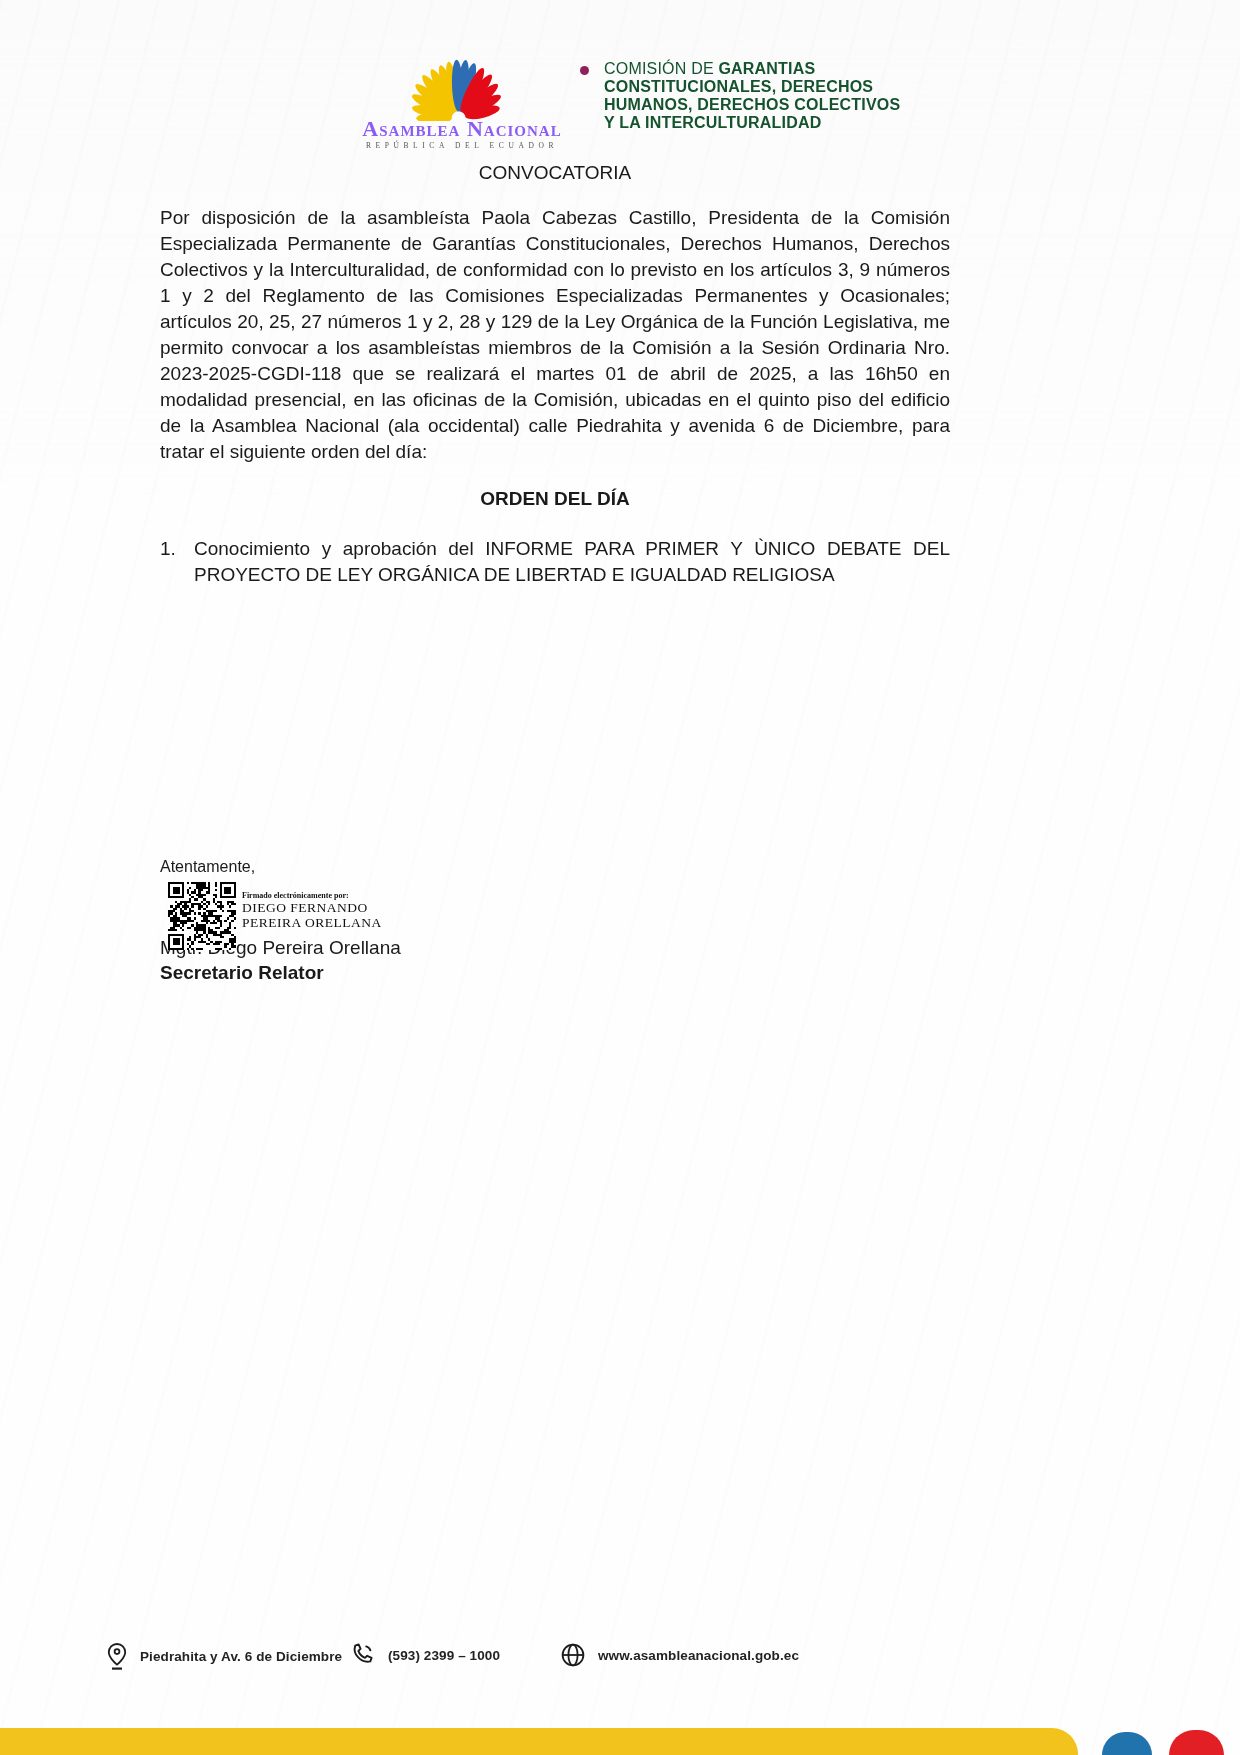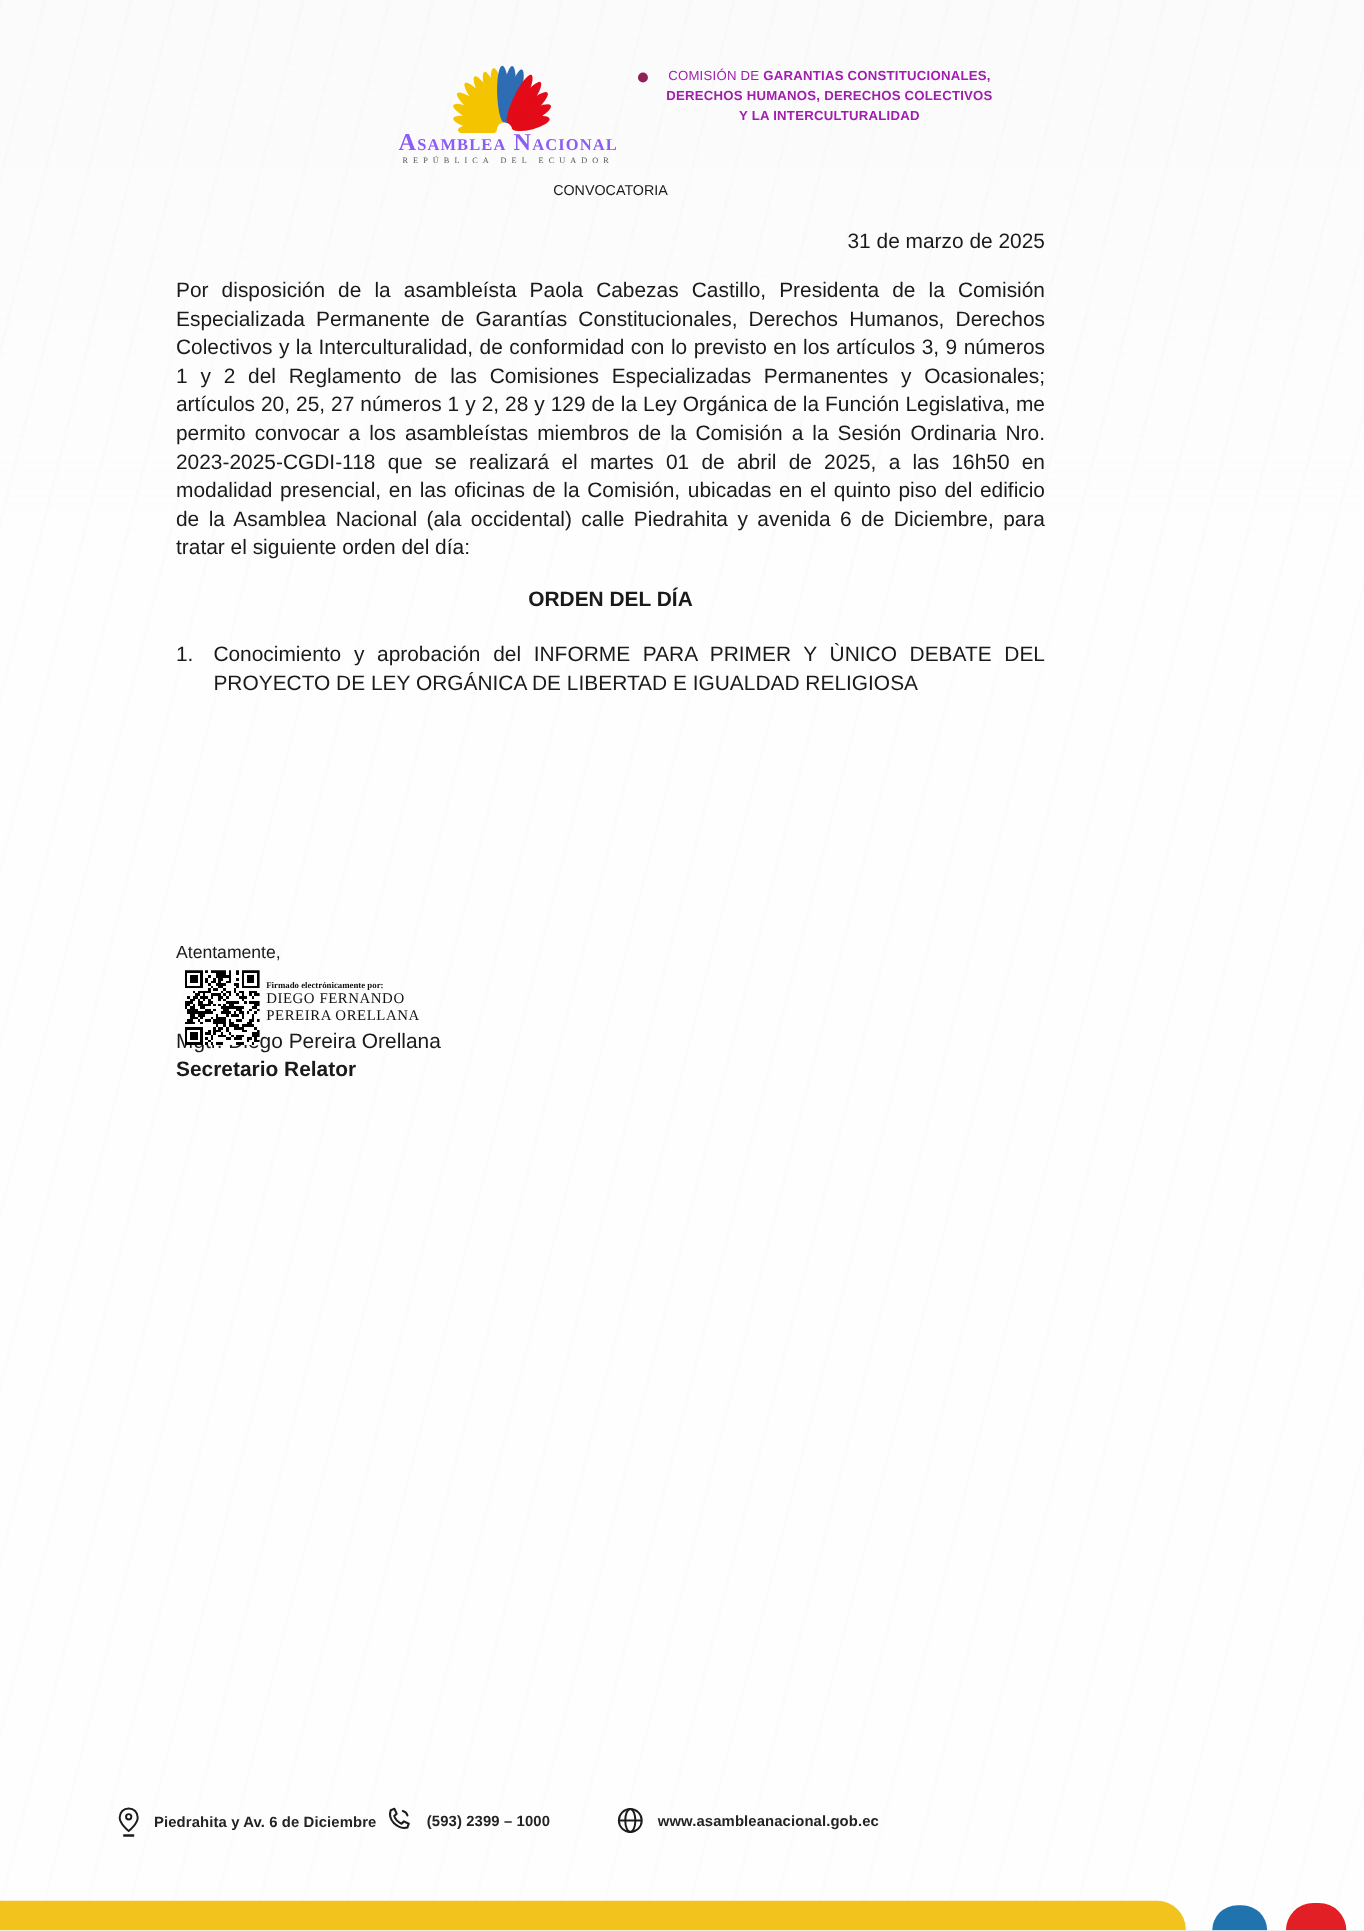--- a/index.html
+++ b/index.html
@@ -37,21 +37,21 @@
   .petal-b{fill:var(--logo-blue,#2E6DB4);}
   .petal-r{fill:var(--logo-red,#E30B17);}
 
   .commission{position:absolute;left:580px;top:60px;width:330px;}
   .commission .bullet{
     position:absolute;left:0;top:6px;width:9px;height:9px;border-radius:50%;
     background:var(--bullet,#8E2157);
   }
   .commission .commission-text{
     margin-left:24px;width:300px;
-    font-size:12px;line-height:18px;color:#a21caf;letter-spacing:.2px;text-align:center;
+    font-size:16px;line-height:18px;color:#14532d;letter-spacing:.2px;
   }
   .commission .commission-text strong{font-weight:700;}
 
   
   .content{position:absolute;left:160px;top:160px;width:790px;font-size:19px;line-height:26px;}
   .doc-title{text-align:center;font-weight:400;margin:0;}
   .session-line{text-align:center;margin-top:29px;}
   .date-line{text-align:right;margin-top:21px;}
   .salutation{text-align:left;margin-top:3px;}
   .body-par{margin-top:19px;text-align:justify;text-justify:inter-word;}
@@ -156,22 +156,21 @@
 
     <div class="commission">
       <span class="bullet"></span>
       <div class="commission-text">
         <span>COMISIÓN DE </span><strong>GARANTIAS CONSTITUCIONALES, DERECHOS HUMANOS, DERECHOS COLECTIVOS Y LA INTERCULTURALIDAD</strong>
       </div>
     </div>
   </header>
 
   <main class="content">
-    <h1 class="doc-title" style="font-size:13px;">CONVOCATORIA</h1>
-    <div class="date-line">31 de marzo de 2025</div>
+    <h1 class="doc-title" style="font-size:19px;">CONVOCATORIA</h1>
     <p class="body-par">Por disposición de la asambleísta Paola Cabezas Castillo, Presidenta de la Comisión Especializada Permanente de Garantías Constitucionales, Derechos Humanos, Derechos Colectivos y la Interculturalidad, de conformidad con lo previsto en los artículos 3, 9 números 1 y 2 del Reglamento de las Comisiones Especializadas Permanentes y Ocasionales; artículos 20, 25, 27 números 1 y 2, 28 y 129 de la Ley Orgánica de la Función Legislativa, me permito convocar a los asambleístas miembros de la Comisión a la Sesión Ordinaria Nro. 2023-2025-CGDI-118 que se realizará el martes 01 de abril de 2025, a las 16h50 en modalidad presencial, en las oficinas de la Comisión, ubicadas en el quinto piso del edificio de la Asamblea Nacional (ala occidental) calle Piedrahita y avenida 6 de Diciembre, para tratar el siguiente orden del día:</p>
     <div class="agenda-title">ORDEN DEL DÍA</div>
     <div class="agenda-list">
       <div class="agenda-item">
         <span class="num">1.</span>
         <span class="txt">Conocimiento y aprobación del INFORME PARA PRIMER Y ÙNICO DEBATE DEL PROYECTO DE LEY ORGÁNICA DE LIBERTAD E IGUALDAD RELIGIOSA</span>
       </div>
     </div>
   </main>
 

